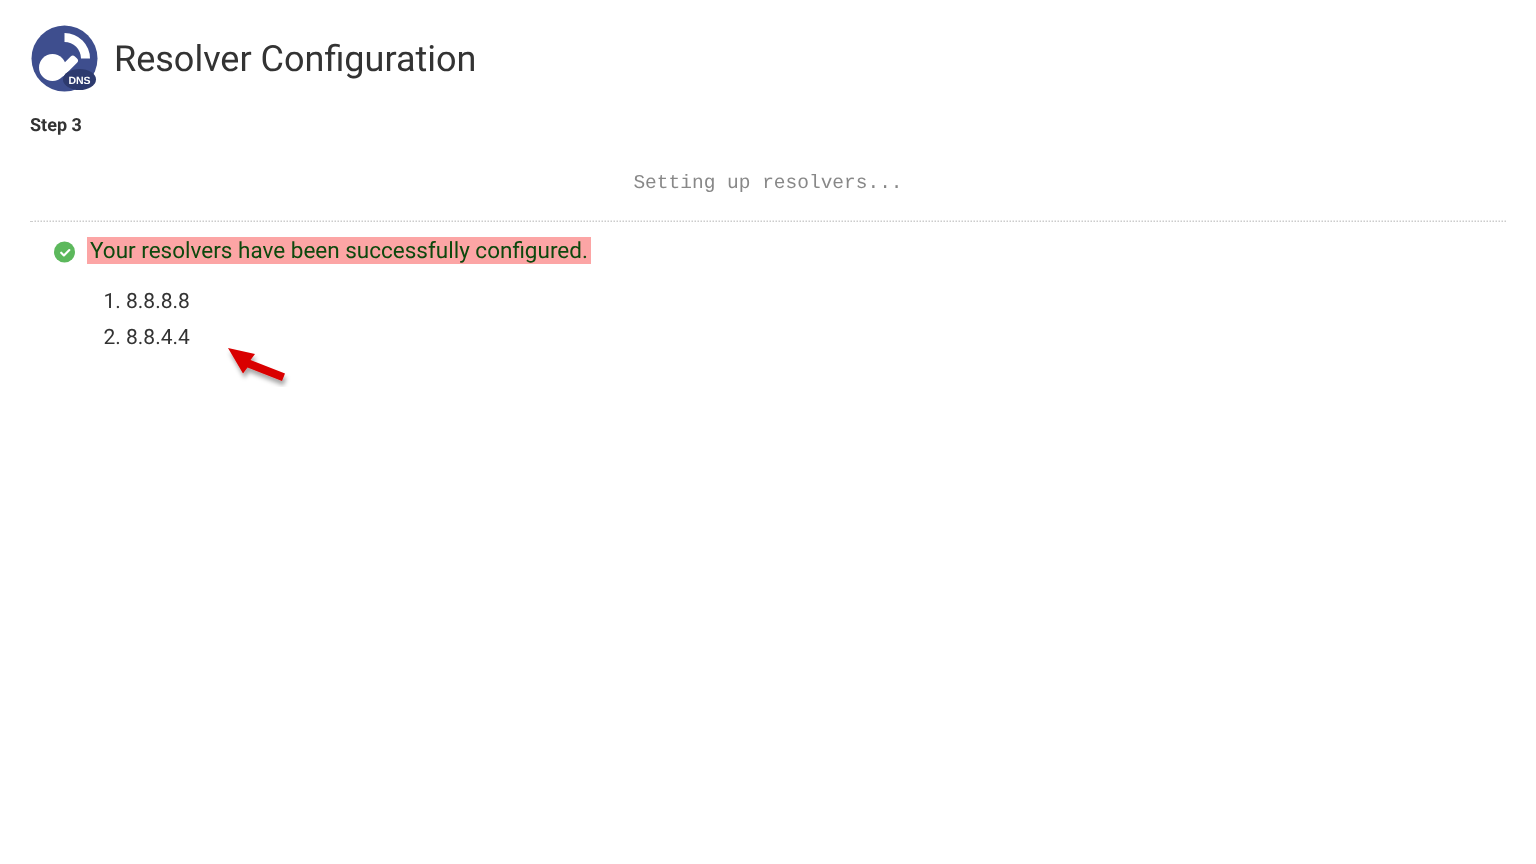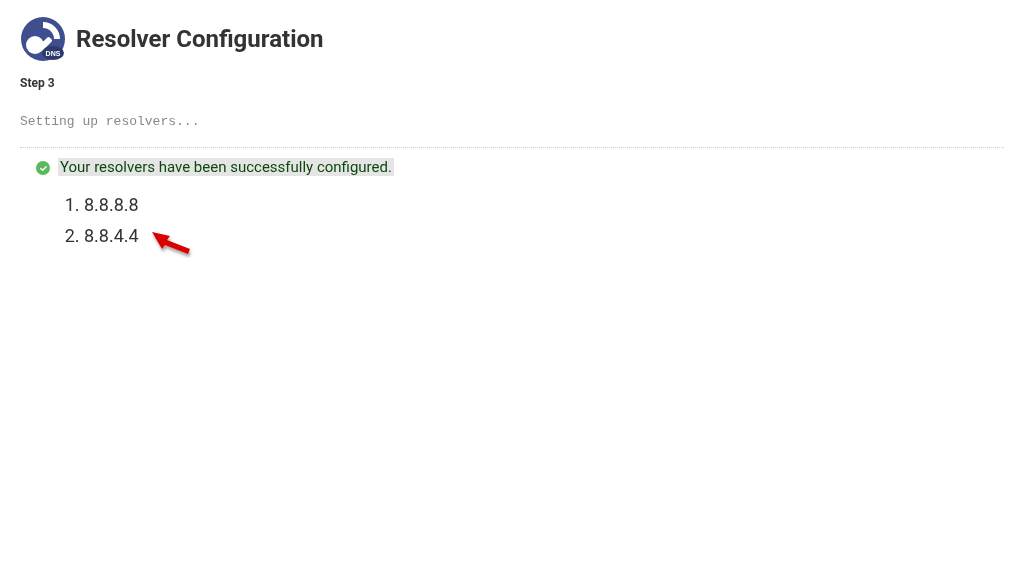--- a/index.html
+++ b/index.html
@@ -1,29 +1,29 @@
 <!DOCTYPE html>
 <html><head>
   <meta charset="utf-8">
   <style>
     * { margin: 0; padding: 0; box-sizing: border-box; }
     body { font-family: -apple-system, BlinkMacSystemFont, "Segoe UI", Roboto, "Helvetica Neue", Arial, sans-serif; background: #fff; width: 1024px; height: 576px; }
     .header { display: flex; align-items: center; padding: 16px 20px 8px 20px; }
     .logo { width: 46px; height: 46px; margin-right: 10px; position: relative; }
-    .page-title { font-size: 24px; font-weight: 700; color: #333; }
+    .page-title { font-size: 24px; font-weight: 400; color: #333; }
     .step-title { font-size: 12px; font-weight: 700; color: #333; padding: 6px 20px 14px 20px; }
-    .console { padding: 4px 20px 12px 20px; font-family: "Courier New", Courier, monospace; font-size: 13px; color: #888; line-height: 2.1; }
+    .console { padding: 4px 20px 12px 20px; font-family: "Courier New", Courier, monospace; font-size: 13px; color: #888; line-height: 2.1; text-align: center; }
     .divider { border: none; border-top: 1px dotted #ccc; margin: 0 20px; }
     .result { padding: 10px 20px 0 36px; position: relative; }
     .check { position: absolute; left: 36px; top: 13px; width: 14px; height: 14px; border-radius: 50%; background: #5cb85c; display: flex; align-items: center; justify-content: center; }
     .check svg { width: 9px; height: 9px; }
     .success-row { display: flex; align-items: flex-start; }
-    .success-msg { background: #e5e5e5; color: #0d480d; padding: 0 2px; margin-left: 22px; font-size: 15px; }
+    .success-msg { background: #fca5a5; color: #0d480d; padding: 0 2px; margin-left: 22px; font-size: 15px; }
     .listed { margin: 10px 0 0 22px; font-size: 15px; color: #333; }
-    .resolvers { margin: 14px 0 0 48px; font-size: 18px; color: #333; list-style: decimal; line-height: 1.7; }
+    .resolvers { margin: 14px 0 0 48px; font-size: 14px; color: #333; list-style: decimal; line-height: 1.7; }
     .arrow { position: absolute; left: 148px; top: 80px; pointer-events: none; }
   </style>
 </head>
 <body>
 
 <div class="header">
   <div class="logo">
     <svg viewBox="0 0 46 46">
       <circle cx="23" cy="23" r="22" fill="#3e4e8e"></circle>
       <path d="M 23 6 A 17 17 0 0 1 40 23 L 34 23 A 11 11 0 0 0 23 12 Z" fill="#fff"></path>

